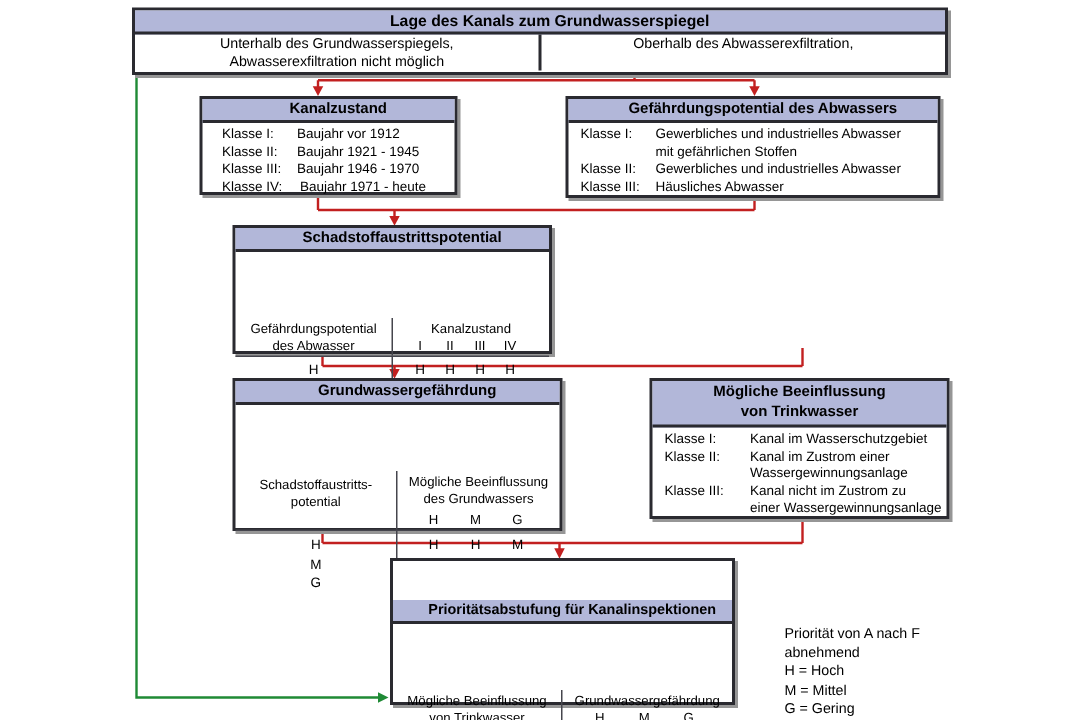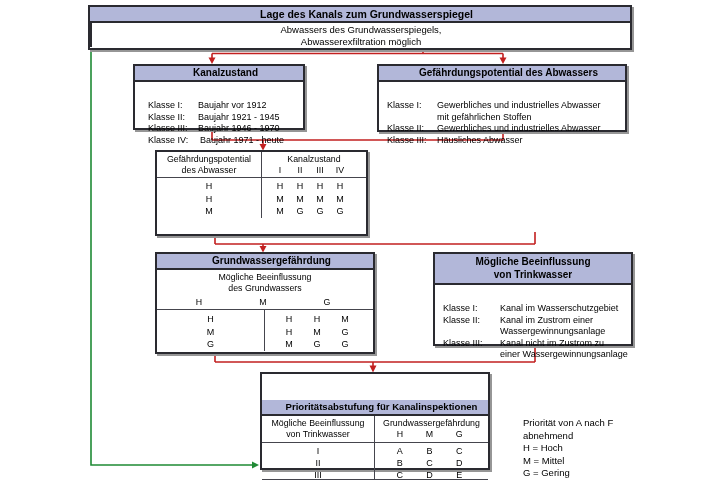--- a/index.html
+++ b/index.html
@@ -19,36 +19,36 @@
   }
   .hdr {
     background:#b2b7d9; border-bottom:2px solid #2a2a30;
     font-weight:bold; font-size:10px; line-height:12px;
     text-align:center; padding:1px 0 1px 13px;
   }
   .hdr.two { line-height:12.5px; padding:2px 0; }
   .hdr .note { font-weight:normal; }
 
   
-  .kv-body { padding-top:18px; }
+  .kv-body { padding-top:2px; }
   .kv { display:flex; font-size:9px; line-height:11.5px; }
   .kv .lbl { flex:0 0 auto; }
   .kv .val .vline { white-space:nowrap; }
 
   
   .top-cells { display:flex; font-size:9.5px; line-height:11.5px; text-align:center; }
   .top-cell { flex:1; padding-top:1px; }
   .top-cell.r { border-left:2px solid #2a2a30; }
 
   
   .tbl { font-size:9px; }
   .trow { display:flex; }
   .trow .c1 { box-sizing:border-box; border-right:1.5px solid #45454d; text-align:center; }
   .trow .c2 { flex:1; text-align:center; }
-  .sub { border-bottom:1.5px solid #45454d; }
+  .sub { border-bottom:1.5px solid #45454d;margin-top:44px; }
   .subhead { font-size:8.8px; line-height:10.5px; }
   .g4 { display:grid; grid-template-columns:repeat(4,1fr); padding:0 16px 0 8px; }
   .g3 { display:grid; grid-template-columns:repeat(3,1fr); padding:0 14px 0 10px; }
   .mline { line-height:12.5px; }
   .footer-row { border-top:1.5px solid #45454d; text-align:center; font-size:9px; line-height:13px; }
 
   .legend { position:absolute; z-index:2; left:523px; top:417px; font-size:9.5px; line-height:12.5px; }
 </style>
 </head>
 <body>
@@ -70,23 +70,26 @@
     <path class="red-stroke" d="M215 354 V362 M535 346 V362 M215 362 H535 M373 362 V366"></path>
     <polygon class="red-fill" points="373,372.5 369.5,365.5 376.5,365.5"></polygon>
 
     <path class="green-stroke" d="M91 50 V465 H252.5"></path>
     <polygon class="green-fill" points="259,465 252,461.5 252,468.5"></polygon>
   </svg>
 
   <div class="box" style="left:88px; top:5px; width:544px; height:45px;">
     <div class="hdr" style="font-size:10.5px;">Lage des Kanals zum Grundwasserspiegel</div>
     <div class="top-cells">
+      <div class="top-cell">
+        <div>Unterhalb des Grundwasserspiegels,</div>
+        <div>Abwasserexfiltration nicht möglich</div>
+      </div>
       <div class="top-cell r">
-        <div>Abwassers des Grundwasserspiegels,</div>
-        <div>Abwasserexfiltration möglich</div>
+        <div>Oberhalb des Abwasserexfiltration,</div>
       </div>
     </div>
   </div>
 
   <div class="box" style="left:133px; top:64px; width:172px; height:66px;">
     <div class="hdr">Kanalzustand</div>
     <div class="kv-body" style="padding-left:13px;">
       <div class="kv">
         <span class="lbl" style="width:50px;">Klasse I:</span>
         <span class="val">Baujahr vor 1912</span>
@@ -125,20 +128,21 @@
       <div class="kv">
         <span class="lbl" style="width:50px;">Klasse III:</span>
         <span class="val">
             <div class="vline">Häusliches Abwasser</div>
           </span>
       </div>
     </div>
   </div>
 
   <div class="box" style="left:155px; top:150px; width:213px; height:86px;">
+    <div class="hdr">Schadstoffaustrittspotential</div>
     <div class="tbl">
       <div class="trow sub" style="height:25px;">
         <div class="c1 subhead" style="width:105px; padding-top:2px;">
           <div>Gefährdungspotential</div>
           <div>des Abwasser</div>
         </div>
         <div class="c2 subhead" style="padding-top:2px;">
           <div>Kanalzustand</div>
           <div class="g4">
             <span>I</span>
@@ -176,20 +180,24 @@
         </div>
       </div>
     </div>
   </div>
 
 
   <div class="box" style="left:155px; top:252px; width:220px; height:102px;">
     <div class="hdr">Grundwassergefährdung</div>
     <div class="tbl">
       <div class="trow sub" style="height:39px;">
+        <div class="c1 subhead" style="width:108px; padding-top:4px;">
+          <div>Schadstoffaustritts-</div>
+          <div>potential</div>
+        </div>
         <div class="c2 subhead" style="padding-top:2px;">
           <div>Mögliche Beeinflussung</div>
           <div>des Grundwassers</div>
           <div class="g3" style="padding-top:4px;">
             <span>H</span>
             <span>M</span>
             <span>G</span>
           </div>
         </div>
       </div>

